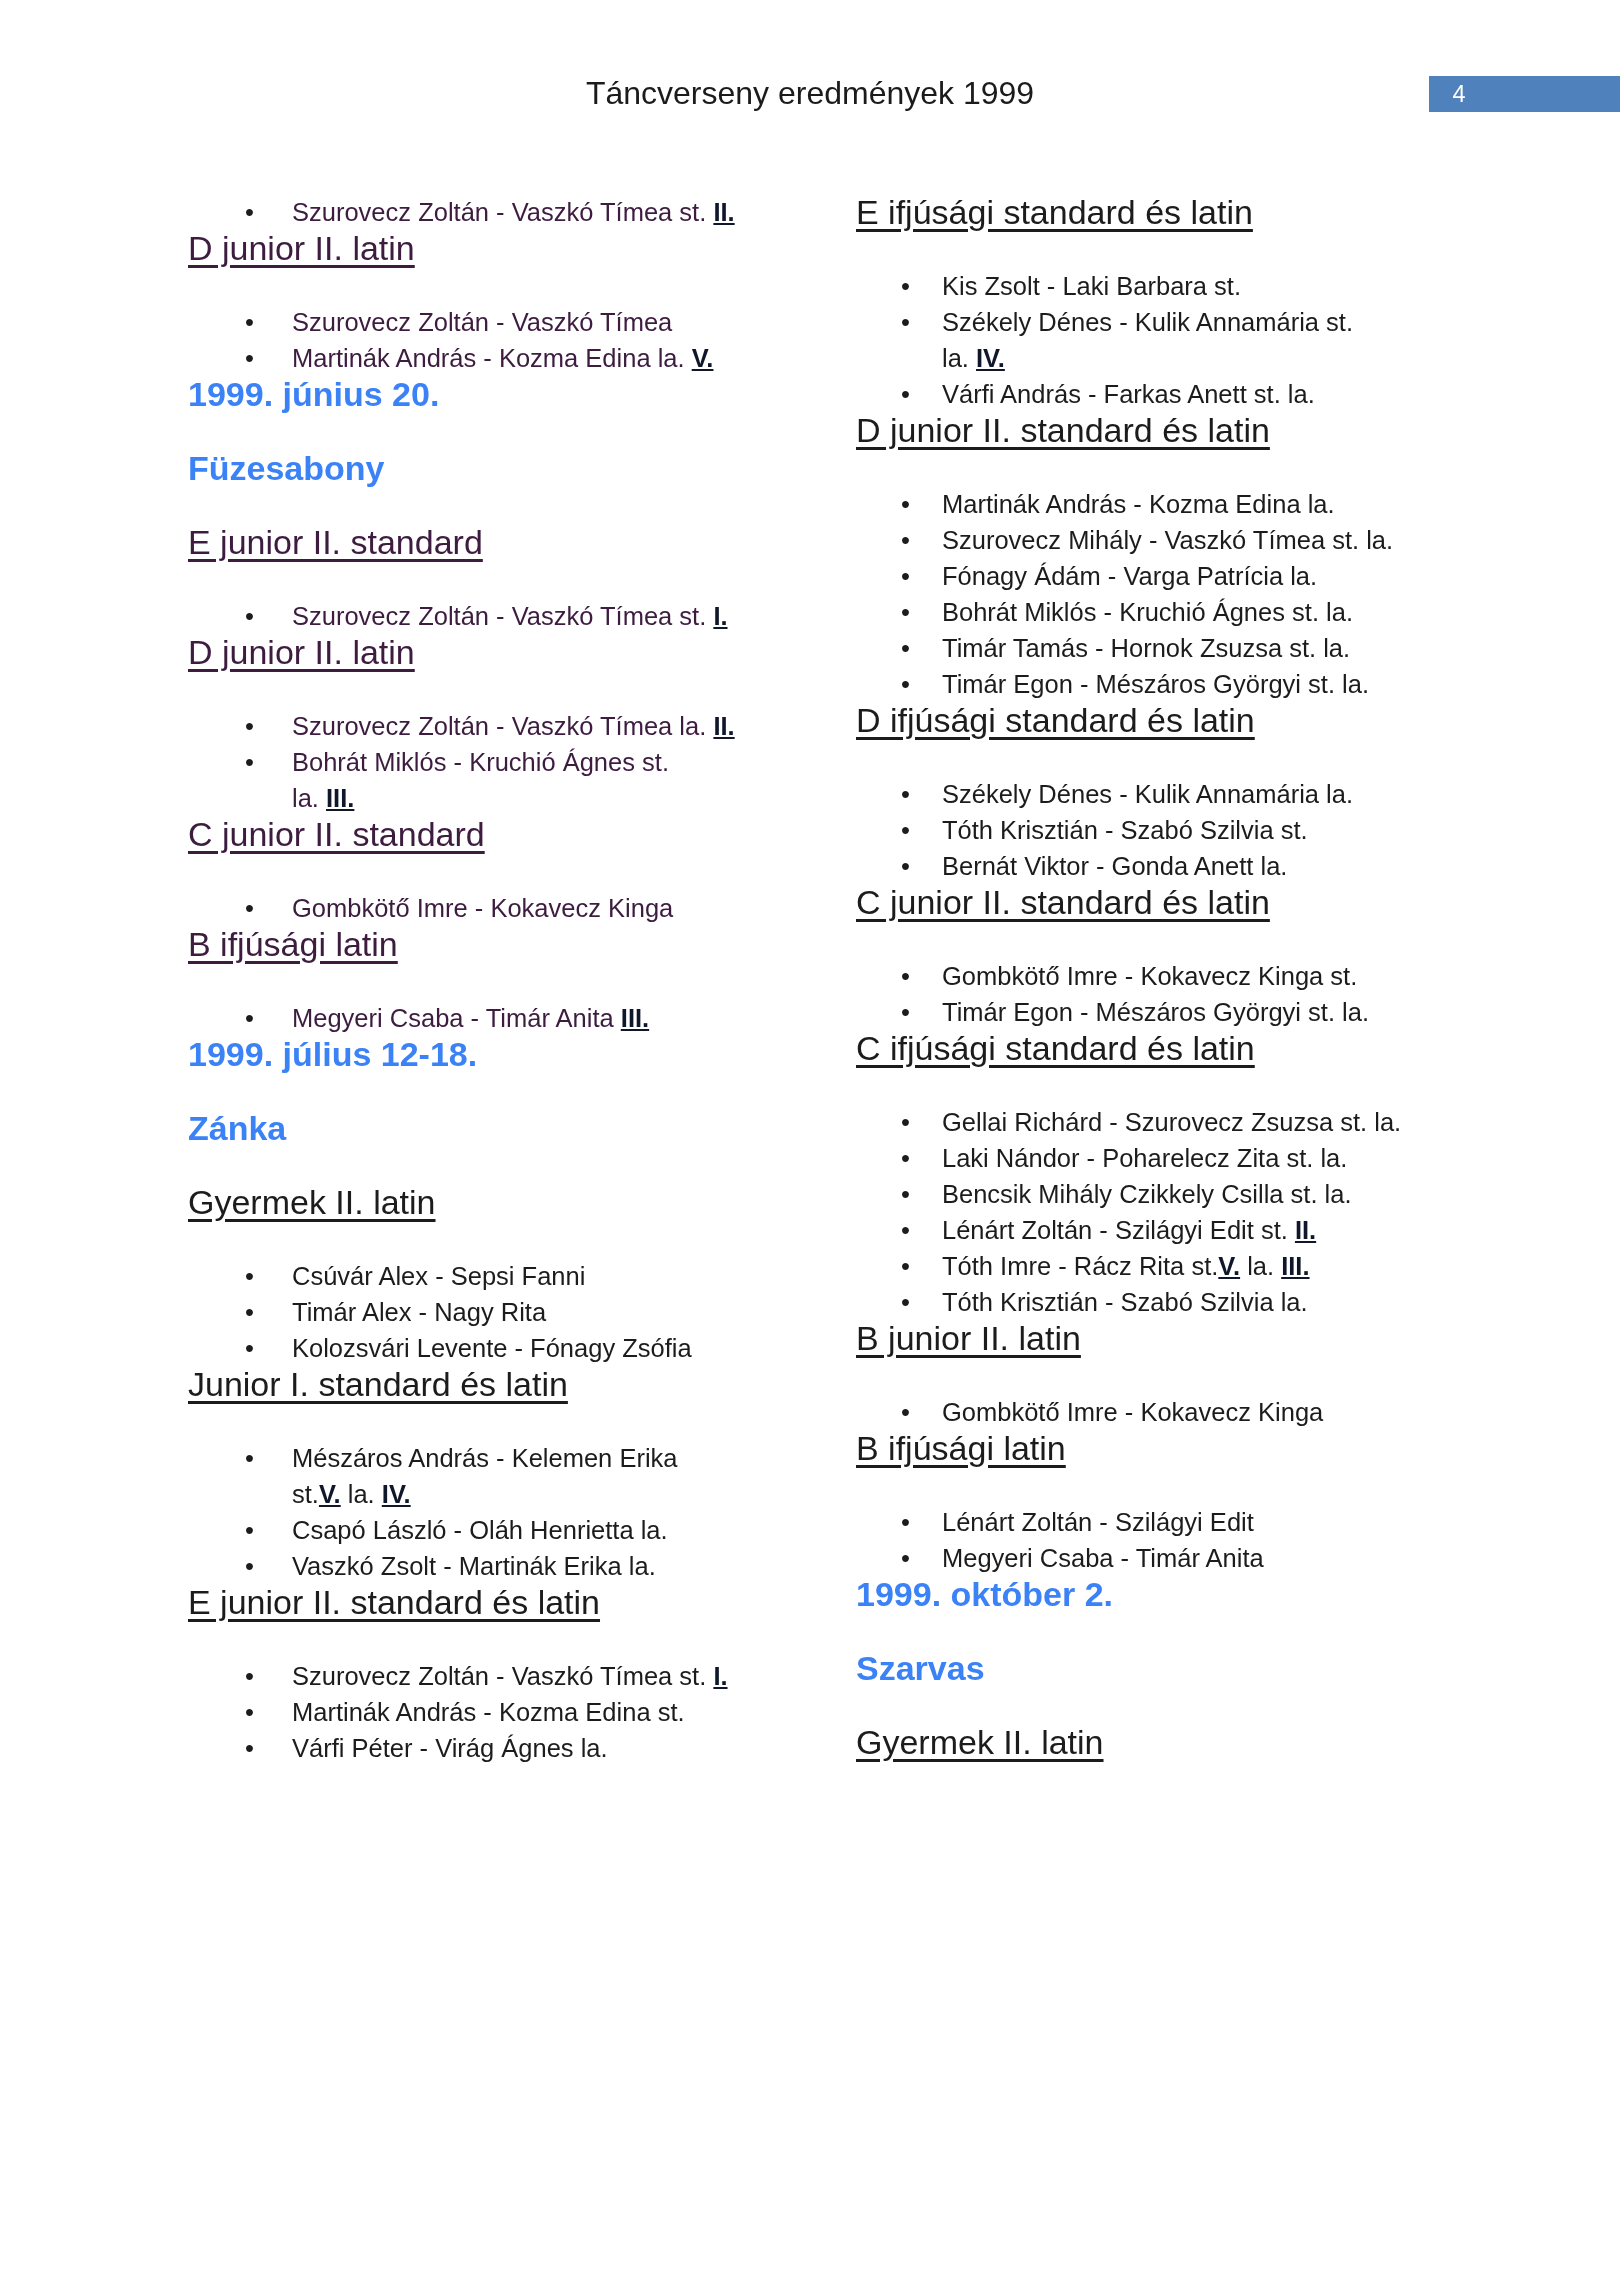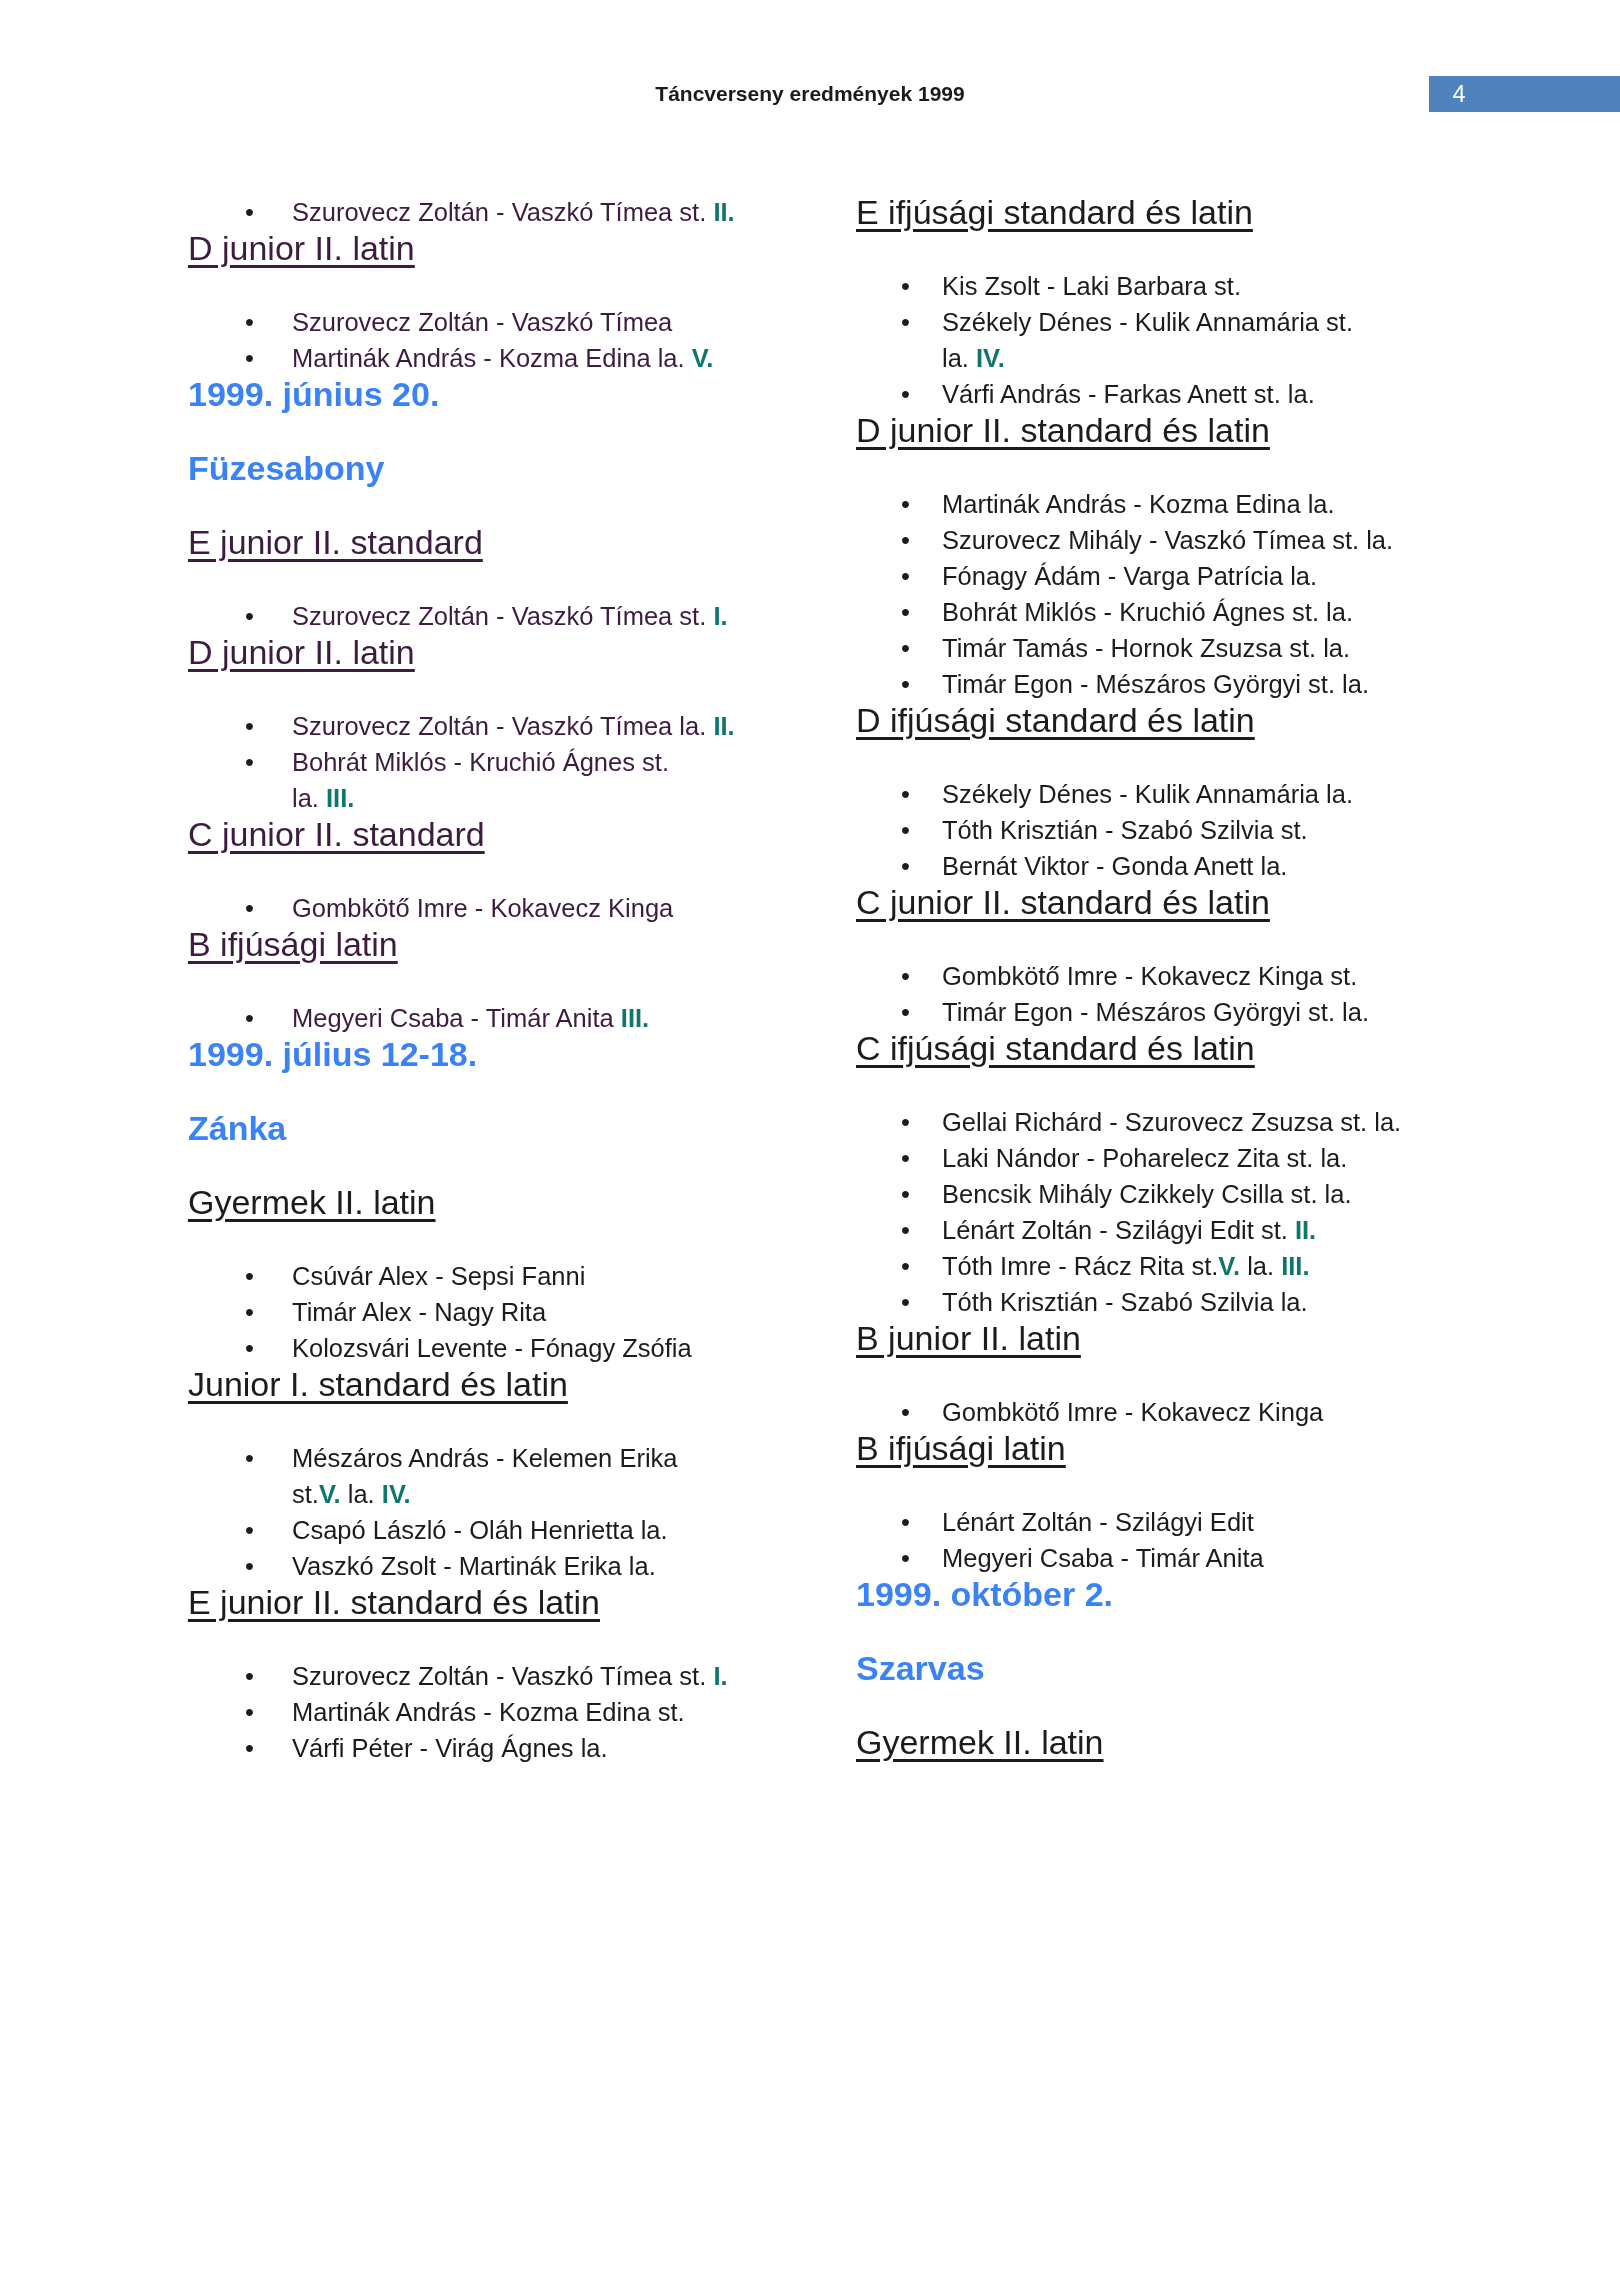--- a/index.html
+++ b/index.html
@@ -3,22 +3,22 @@
 <meta charset="utf-8">
 <style>
   html, body { margin: 0; padding: 0; }
   body {
     width: 1620px; height: 2293px; position: relative;
     background: #ffffff; overflow: hidden;
     font-family: "Liberation Sans", sans-serif;
   }
   .page-title {
     position: absolute; top: 74px; left: 0; width: 1620px; margin: 0;
-    text-align: center; font-size: 21px; line-height: 39px;
-    font-weight: bold; color: #1b1b1b;
+    text-align: center; font-size: 32px; line-height: 39px;
+    font-weight: normal; color: #1b1b1b;
   }
   .page-badge {
     position: absolute; top: 76px; left: 1429px; width: 191px; height: 36px;
     background: #4f81bd; color: #ffffff; font-size: 23.5px; line-height: 36px;
     padding-left: 23.5px; box-sizing: border-box;
   }
   .col { position: absolute; top: 194px; }
   .col-left  { left: 188px; width: 632px; }
   .col-right { left: 856px; width: 696px; }
   .block { margin: 0 0 38px 0; }
@@ -27,21 +27,21 @@
   .date-heading, .city-heading { color: #3b82f6; font-weight: bold; }
   .c-purple { color: #3d1c40; }
   .c-black  { color: #1c1c1c; }
   ul.bullets { list-style: none; margin: 0; padding: 0; }
   .bullets li { position: relative; white-space: nowrap; font-size: 25.5px; line-height: 36px; }
   .col-left  .bullets li { padding-left: 104px; }
   .col-right .bullets li { padding-left: 86px; }
   .bullets li::before { content: "•"; position: absolute; top: 0; color: #1c1c1c; }
   .col-left  .bullets li::before { left: 57px; }
   .col-right .bullets li::before { left: 45px; }
-  .res { color: #0f766e; font-weight: bold; }
+  .res { color: #0f172a; font-weight: bold; text-decoration: underline; }
 </style>
 </head>
 <body>
 
 <header>
   <h1 class="page-title">Táncverseny eredmények 1999</h1>
   <div class="page-badge">
     <span>4</span>
   </div>
 </header>

